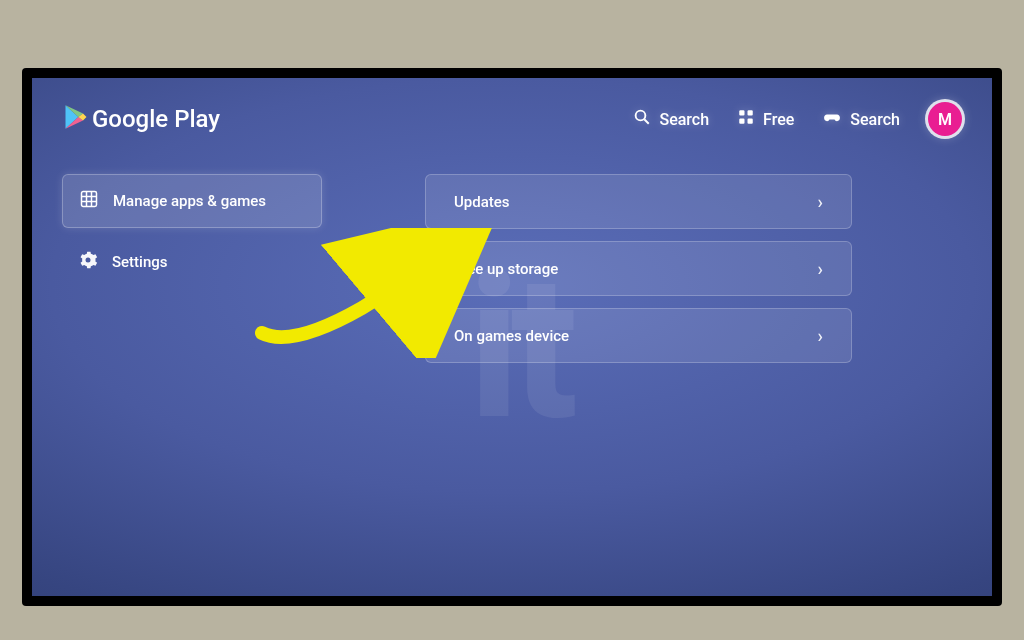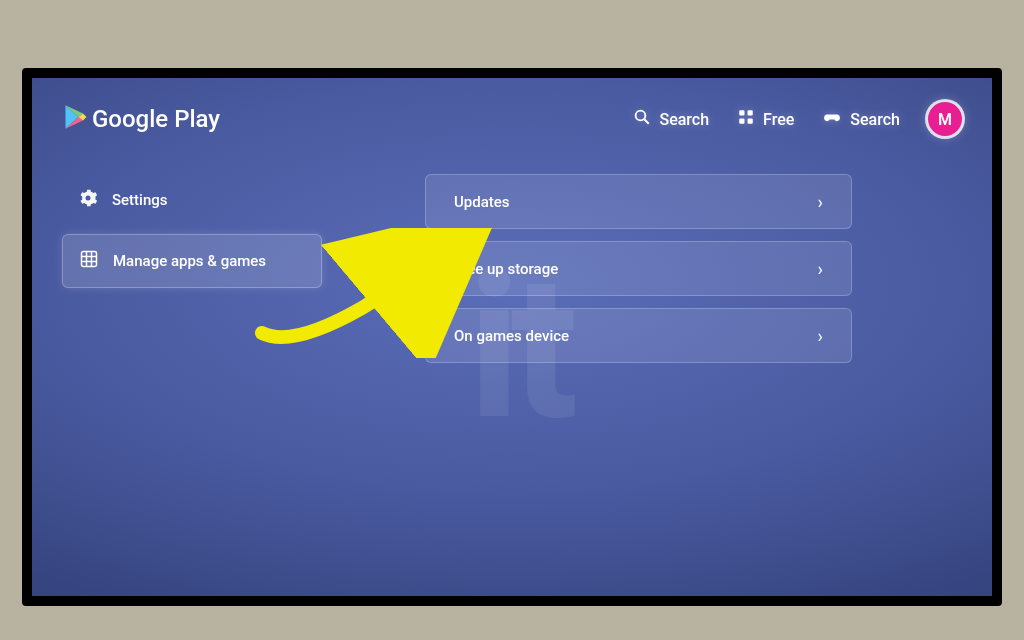--- a/index.html
+++ b/index.html
@@ -214,40 +214,40 @@
           <span>Search</span>
         </div>
         <div class="avatar">
           <span>M</span>
         </div>
       </div>
     </div>
 
     <div class="content">
       <div class="sidebar">
-        <div class="side-item">
-          <span>
-            <svg width="20" height="20" viewBox="0 0 24 24" fill="#fff">
-              <path d="M12 8a4 4 0 100 8 4 4 0 000-8zm9 4c0-.6-.05-1.2-.14-1.77l2.1-1.64-2-3.46-2.47 1a9 9 0 00-3.06-1.77L15 2h-4l-.43 2.36A9 9 0 007.5 6.13l-2.47-1-2 3.46 2.1 1.64A9 9 0 005 12c0 .6.05 1.2.14 1.77l-2.1 1.64 2 3.46 2.47-1a9 9 0 003.06 1.77L11 22h4l.43-2.36a9 9 0 003.06-1.77l2.47 1 2-3.46-2.1-1.64c.09-.57.14-1.17.14-1.77z" opacity="0.95"></path>
-              <circle cx="12" cy="12" r="3" fill="#4a5aa0"></circle>
-            </svg>
-          </span>
-          <span>Settings</span>
-        </div>
         <div class="side-item selected">
           <span>
             <svg width="20" height="20" viewBox="0 0 24 24" fill="none" stroke="#fff" stroke-width="1.8">
               <rect x="3" y="3" width="18" height="18" rx="2"></rect>
               <line x1="3" y1="9" x2="21" y2="9"></line>
               <line x1="3" y1="15" x2="21" y2="15"></line>
               <line x1="9" y1="3" x2="9" y2="21"></line>
               <line x1="15" y1="3" x2="15" y2="21"></line>
             </svg>
           </span>
           <span>Manage apps &amp; games</span>
+        </div>
+        <div class="side-item">
+          <span>
+            <svg width="20" height="20" viewBox="0 0 24 24" fill="#fff">
+              <path d="M12 8a4 4 0 100 8 4 4 0 000-8zm9 4c0-.6-.05-1.2-.14-1.77l2.1-1.64-2-3.46-2.47 1a9 9 0 00-3.06-1.77L15 2h-4l-.43 2.36A9 9 0 007.5 6.13l-2.47-1-2 3.46 2.1 1.64A9 9 0 005 12c0 .6.05 1.2.14 1.77l-2.1 1.64 2 3.46 2.47-1a9 9 0 003.06 1.77L11 22h4l.43-2.36a9 9 0 003.06-1.77l2.47 1 2-3.46-2.1-1.64c.09-.57.14-1.17.14-1.77z" opacity="0.95"></path>
+              <circle cx="12" cy="12" r="3" fill="#4a5aa0"></circle>
+            </svg>
+          </span>
+          <span>Settings</span>
         </div>
       </div>
 
       <div class="main">
         <div class="card">
           <span>Updates</span>
           <span class="chev">›</span>
         </div>
         <div class="card">
           <span>Free up storage</span>

